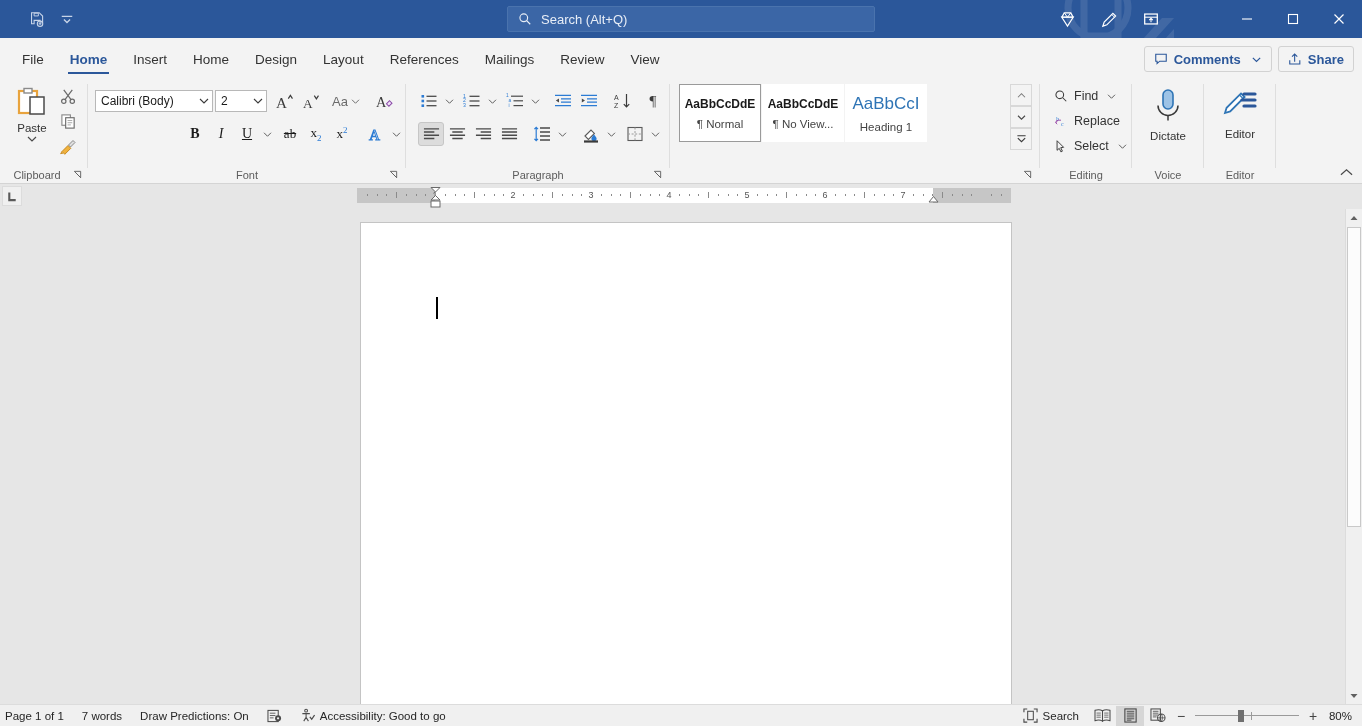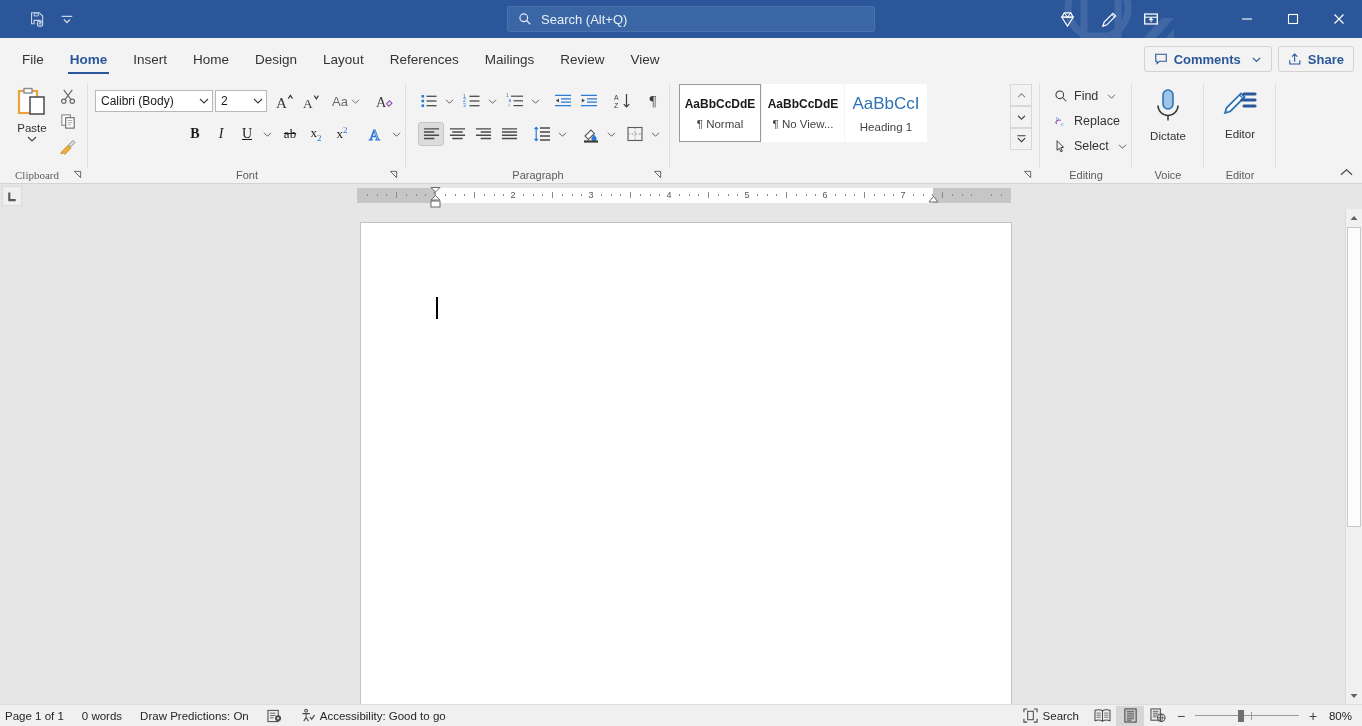--- a/index.html
+++ b/index.html
@@ -400,21 +400,21 @@
       </div>
       <div class="rbtn" style="position:absolute;left:56px;top:58px;width:24px;height:24px;">
         <span class="ic">
           <svg width="18" height="18" viewBox="0 0 18 18">
             <path d="M3 14.5l6-6 2.8 2.8-6 6z" fill="#f0b23d" stroke="#c88a20" stroke-width="1"></path>
             <path d="M9.5 8L14 3.5l2 2L11.5 10z" fill="#e0e0e0" stroke="#8a8a8a" stroke-width="1"></path>
             <path d="M3 14.5l-1.4 2.2 2.6-.6" fill="#f0b23d" stroke="#c88a20" stroke-width=".9"></path>
           </svg>
         </span>
       </div>
-      <div class="grp-label" style="padding-right:14px;font-family:Liberation Serif, serif;">Clipboard</div>
+      <div class="grp-label" style="padding-right:14px;">Clipboard</div>
       <div class="dlg-launcher" style="right:4px;">
         <svg width="9" height="9" viewBox="0 0 10 10">
             <path d="M1.5 1.5h7v7z" fill="none" stroke="#5c5c5c" stroke-width="1"></path>
             <path d="M8.5 8.5L4 4" stroke="#5c5c5c" stroke-width="1"></path>
           </svg>
       </div>
       <div class="grp-sep" style="left:87px;"></div>
     </div>
 
     <div class="grp" style="left:88px; width:318px;">
@@ -1012,21 +1012,21 @@
           <path d="M0.5 1L4 5l3.5-4z" fill="#606060"></path>
         </svg>
     </div>
   </div>
 
   <div class="statusbar">
     <div class="sb-item" style="padding-left:5px;">
       <span>Page 1 of 1</span>
     </div>
     <div class="sb-item">
-      <span>0 words</span>
+      <span>7 words</span>
     </div>
     <div class="sb-item">
       <span>Draw Predictions: On</span>
     </div>
     <div class="sb-item">
       <span class="ic">
         <svg width="15" height="14" viewBox="0 0 16 15">
           <rect x="1" y="1.5" width="11" height="12" fill="none" stroke="#4a4a4a" stroke-width="1.1"></rect>
           <path d="M3 4.5h6M3 7h6M3 9.5h4" stroke="#4a4a4a" stroke-width=".9"></path>
           <circle cx="11.8" cy="10" r="3.2" fill="#4a4a4a"></circle>

